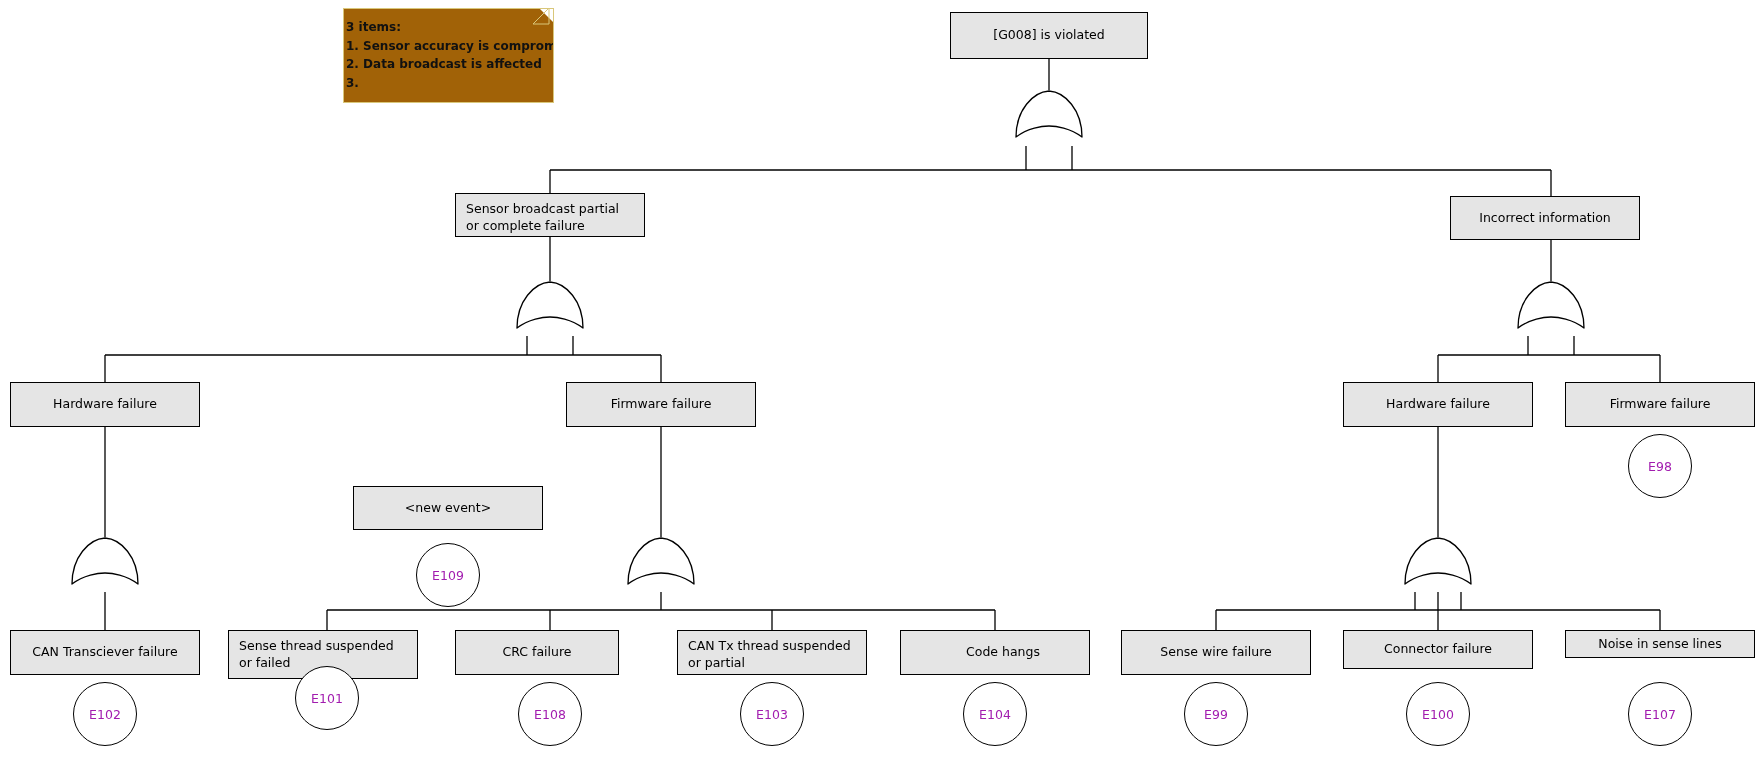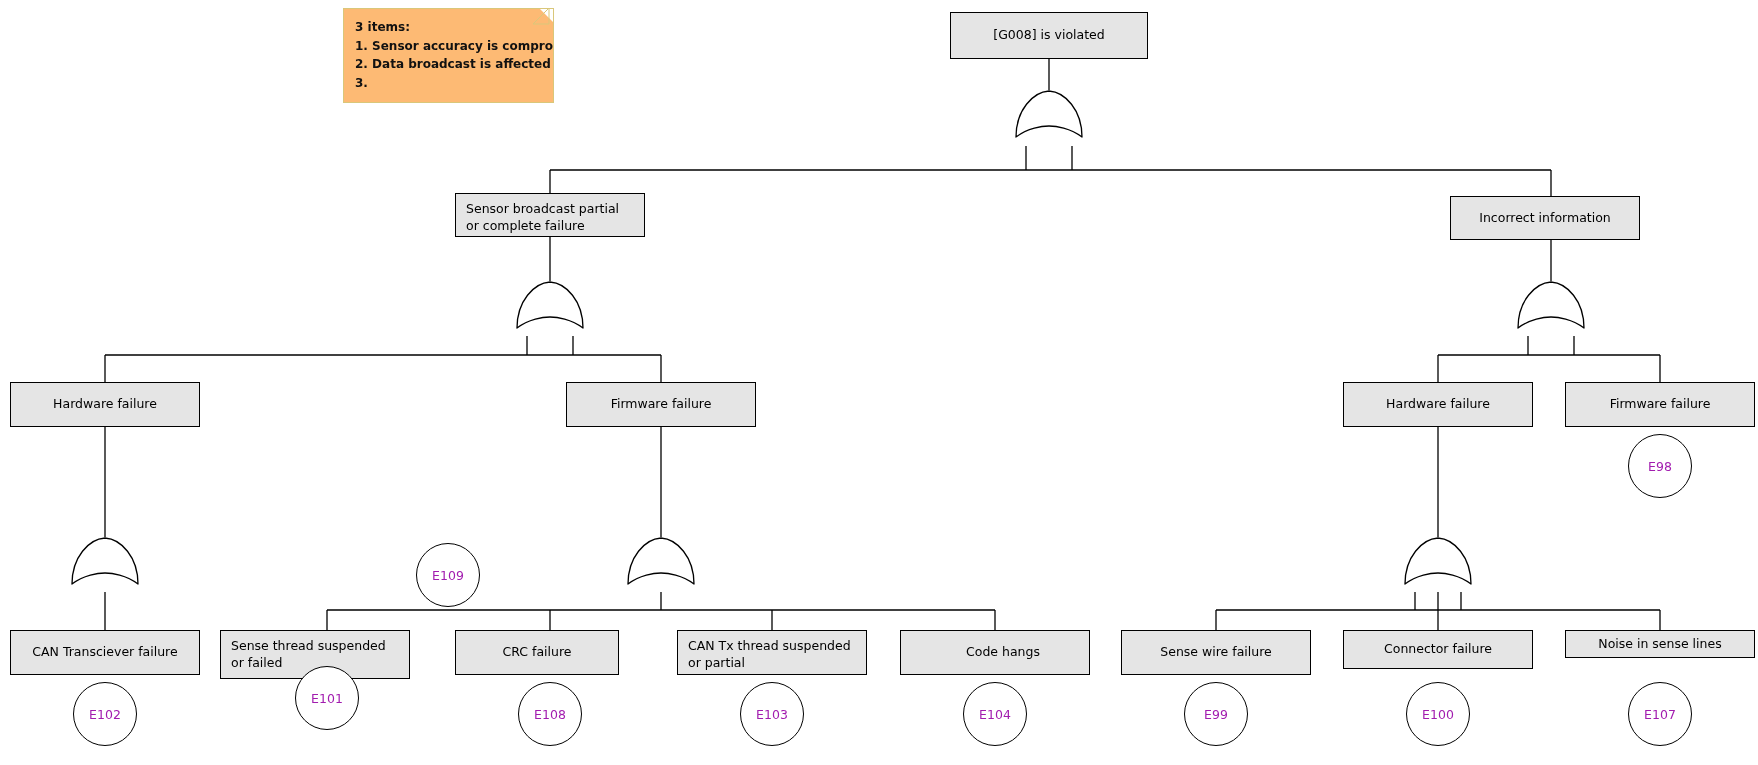--- a/index.html
+++ b/index.html
@@ -81,26 +81,26 @@
   .gate svg path {
     fill: #ffffff;
     stroke: #000000;
     stroke-width: 1.3;
     stroke-linejoin: round;
   }
   
   #note {
     position: absolute;
     box-sizing: border-box;
-    background: #fdba74;
+    background: #a16207;
     border: 1px solid #d9c77a;
     font-size: 12px;
     line-height: 1.55;
     color: #111111;
-    padding: 9px 11px 6px 11px;
+    padding: 9px 11px 6px 2px;
     font-weight: bold;
     overflow: hidden;
   }
   #note .fold {
     position: absolute;
     right: -1px;
     top: -1px;
     width: 0;
     height: 0;
     border-left: 15px solid transparent;
@@ -247,33 +247,36 @@
       <path d="M 3 47 C 3 20 20 2 36 1 C 52 2 69 20 69 47 C 57 38 43 36 36 36 C 29 36 15 38 3 47 Z"></path>
     </svg>
   </div>
 
   <div class="gate" style="left:1402px; top:537px;">
     <svg width="72" height="56" viewBox="0 0 72 56">
       <path d="M 3 47 C 3 20 20 2 36 1 C 52 2 69 20 69 47 C 57 38 43 36 36 36 C 29 36 15 38 3 47 Z"></path>
     </svg>
   </div>
 
+  <div class="node center" style="left:353px; top:486px; width:190px; height:44px;">
+    <span class="label">&lt;new event&gt;</span>
+  </div>
 
   <div class="circle" style="left:416px; top:543px; width:64px; height:64px;">
     <span>E109</span>
   </div>
 
   <div class="node center" style="left:10px; top:630px; width:190px; height:45px;">
     <span class="label">CAN Transciever failure</span>
   </div>
   <div class="circle" style="left:73px; top:682px; width:64px; height:64px;">
     <span>E102</span>
   </div>
 
-  <div class="node lefttext" style="left:220px; top:630px; width:190px; height:49px;">
+  <div class="node lefttext" style="left:228px; top:630px; width:190px; height:49px;">
     <span class="label">Sense thread suspended or failed</span>
   </div>
   <div class="circle" style="left:295px; top:666px; width:64px; height:64px;">
     <span>E101</span>
   </div>
 
   <div class="node center" style="left:455px; top:630px; width:164px; height:45px;">
     <span class="label">CRC failure</span>
   </div>
   <div class="circle" style="left:518px; top:682px; width:64px; height:64px;">

